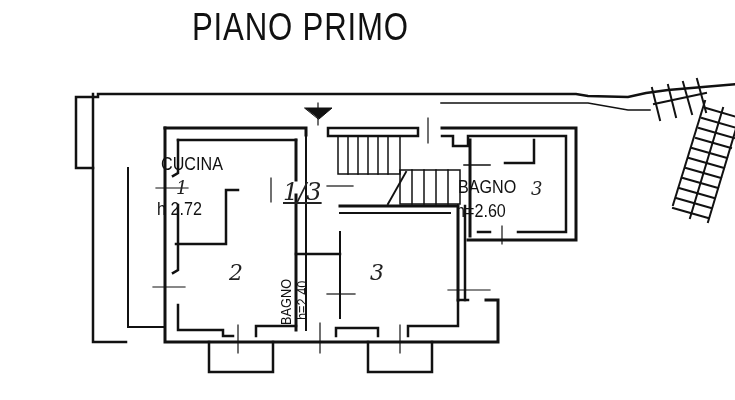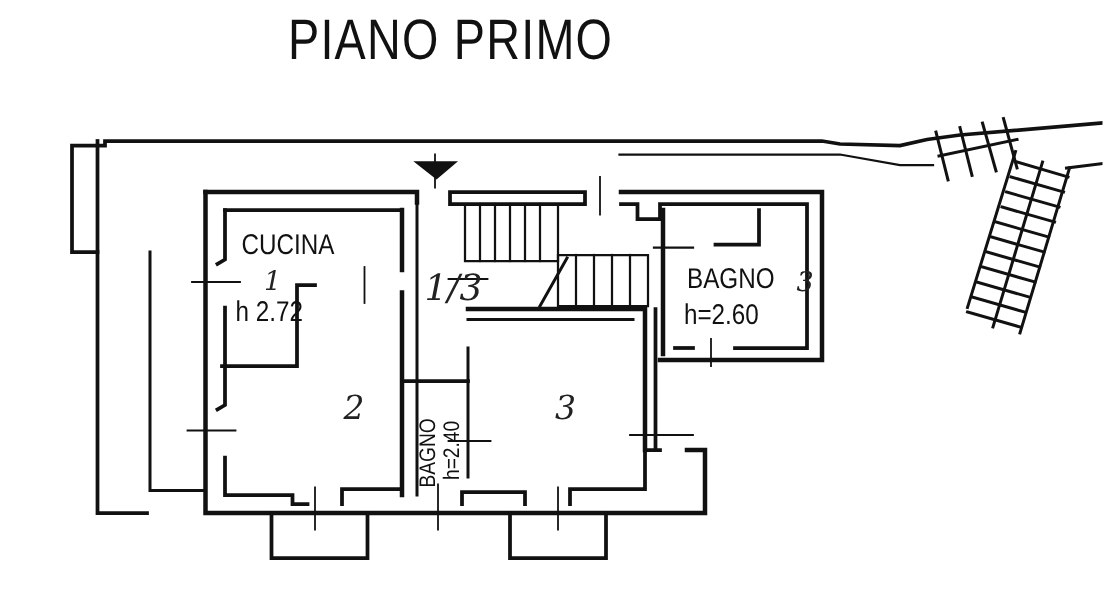--- a/index.html
+++ b/index.html
@@ -1,17 +1,17 @@
 <!DOCTYPE html>
 <html><head>
   <meta charset="utf-8">
   <style>
     html, body { margin: 0; padding: 0; background: #ffffff; }
     body { width: 735px; height: 400px; overflow: hidden; position: relative; }
-    .canvas { position: absolute; left: 0; top: 0; width: 604px; height: 400px; }
+    .canvas { position: absolute; left: 0; top: 0; width: 604px; height: 400px; padding-left: 28px; }
     .title {
       position: absolute; left: 192px; top: 6px;
       font-family: "Liberation Sans", sans-serif;
       font-size: 38px; letter-spacing: 1px; color: #111;
       transform: scaleX(0.82); transform-origin: left top;
       white-space: nowrap;
     }
     .lbl { position: absolute; font-family: "Liberation Sans", sans-serif; color: #111; white-space: nowrap; }
     .room-name { font-size: 19px; transform: scaleX(0.85); transform-origin: left top; }
     .room-h { font-size: 19px; transform: scaleX(0.85); transform-origin: left top; }
@@ -123,21 +123,21 @@
   </svg>
 
   <div class="title">PIANO PRIMO</div>
 
   <div class="lbl room-name" style="left:161px;top:153px;">CUCINA</div>
   <div class="lbl hand" style="left:176px;top:177px;font-size:18px;">1</div>
   <div class="lbl room-h" style="left:157px;top:198px;">h 2.72</div>
 
   <div class="lbl hand" style="left:229px;top:260px;">2</div>
   <div class="lbl hand" style="left:370px;top:260px;">3</div>
-  <div class="lbl hand" style="left:283px;top:178px;font-size:24px;">1/3</div>
+  <div class="lbl hand" style="left:283px;top:178px;font-size:24px;text-decoration:underline;">1/3</div>
 
   <div class="lbl room-name" style="left:458px;top:176px;">BAGNO</div>
   <div class="lbl hand" style="left:531px;top:178px;font-size:18px;">3</div>
   <div class="lbl room-h" style="left:456px;top:200px;">h=2.60</div>
 
   <div class="lbl small-rot" style="left:277px;top:325px;">BAGNO</div>
   <div class="lbl small-rot" style="left:293px;top:320px;">h=2.40</div>
 </div>
 
 </body></html>

